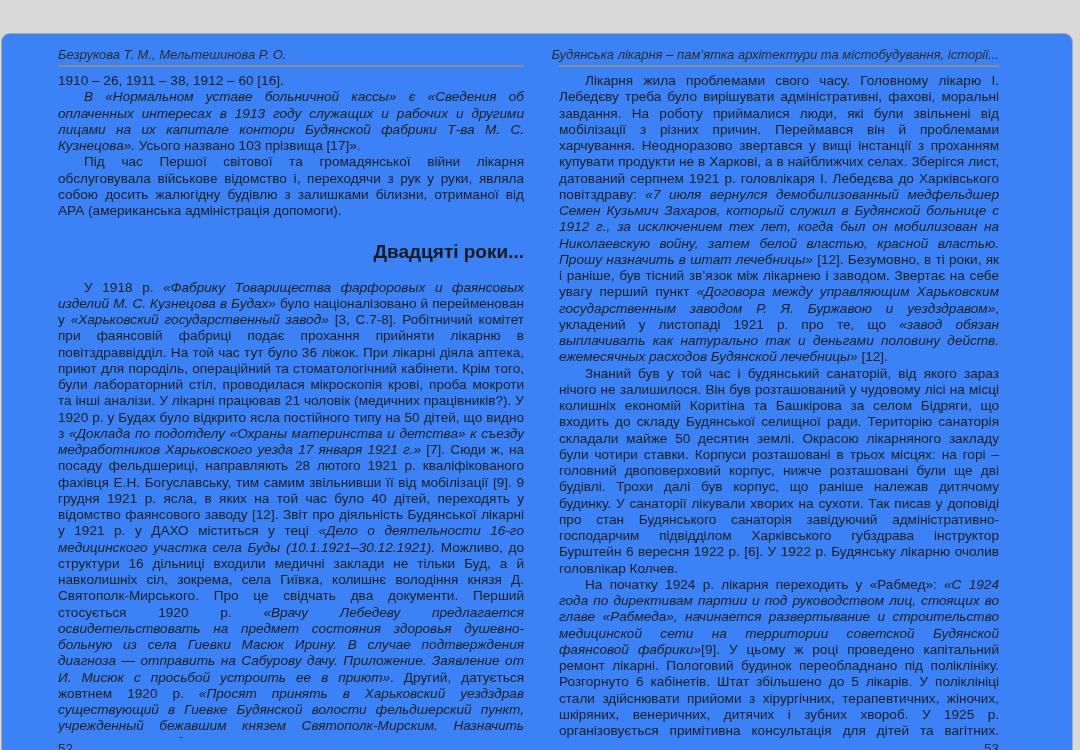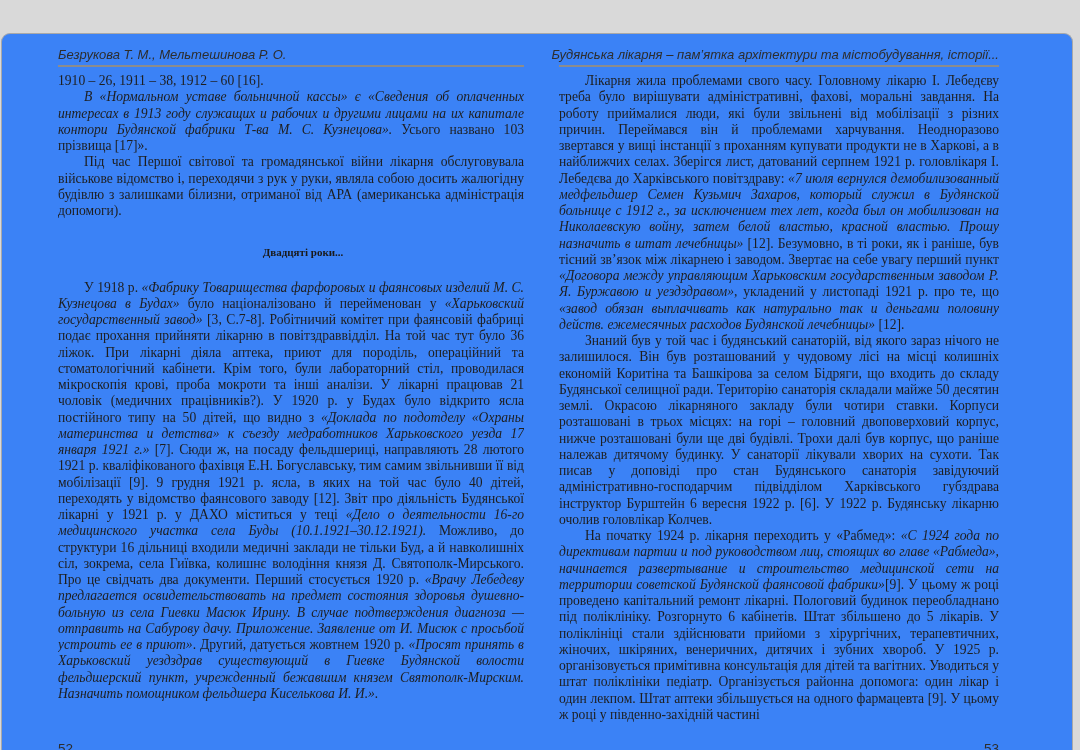--- a/index.html
+++ b/index.html
@@ -31,29 +31,28 @@
   .header-rule {
     position: absolute; top: 31px; left: 0; right: 0;
     height: 2px; background: #8c8c8c;
   }
   .page-body {
     position: absolute; top: 39px; left: 0; right: 0; bottom: 36px;
     overflow: hidden;
     text-align: justify;
     font-size: 13.6px; line-height: 16.25px;
     color: #1e1e1e;
-    font-family: Liberation Serif, serif;
   }
   .page-body p.para { margin: 0; }
   .page-body p.indent { text-indent: 26px; }
   .page-body h2.heading {
-    font-size: 11px; font-weight: bold; font-style: normal;
+    font-size: 19px; font-weight: bold; font-style: normal;
     color: #1a1a1a;
     margin: 25px 0 19px 24px;
-    text-align: center;
+    text-align: right;
   }
   .it { font-style: italic; }
   .bd { font-weight: bold; }
   .page-number {
     position: absolute; bottom: 18px;
     font-size: 13.5px; color: #2d2d2d;
   }
   .pn-left  { left: 0; text-align: center; }
   .pn-right { right: 0; }
 </style>

